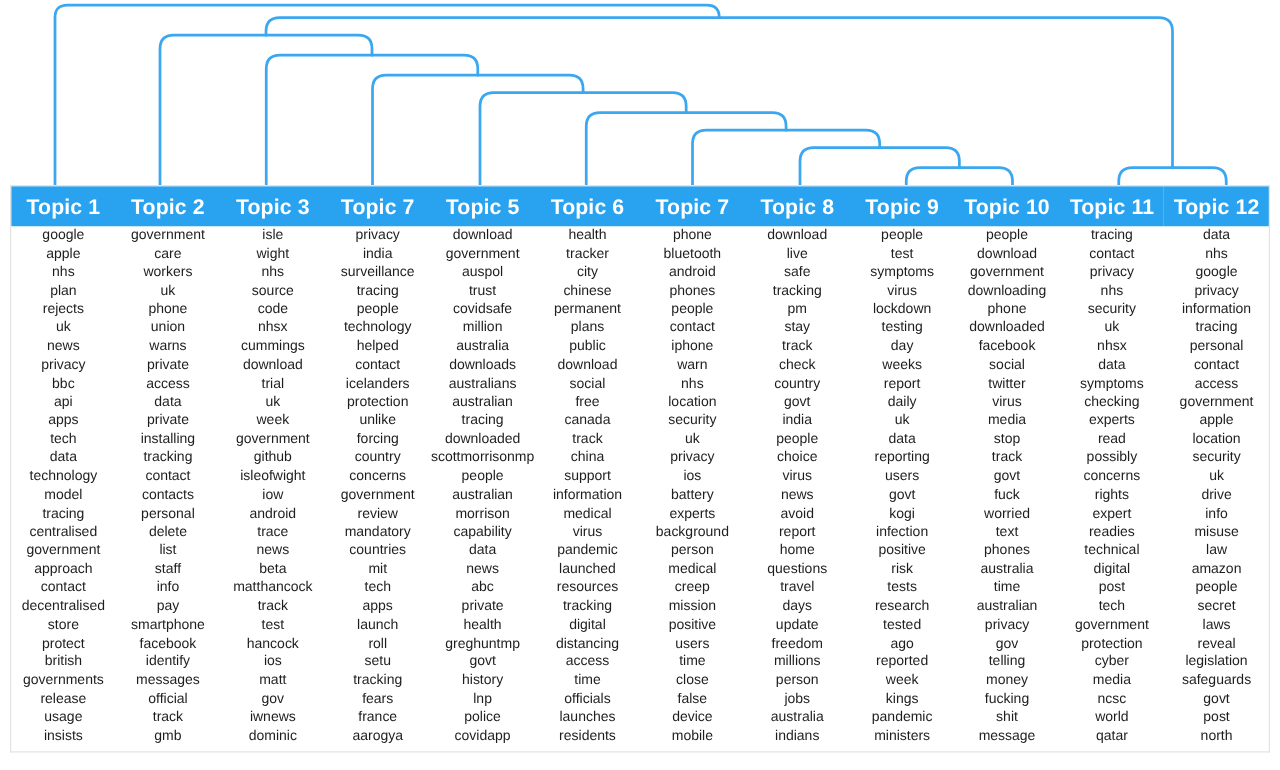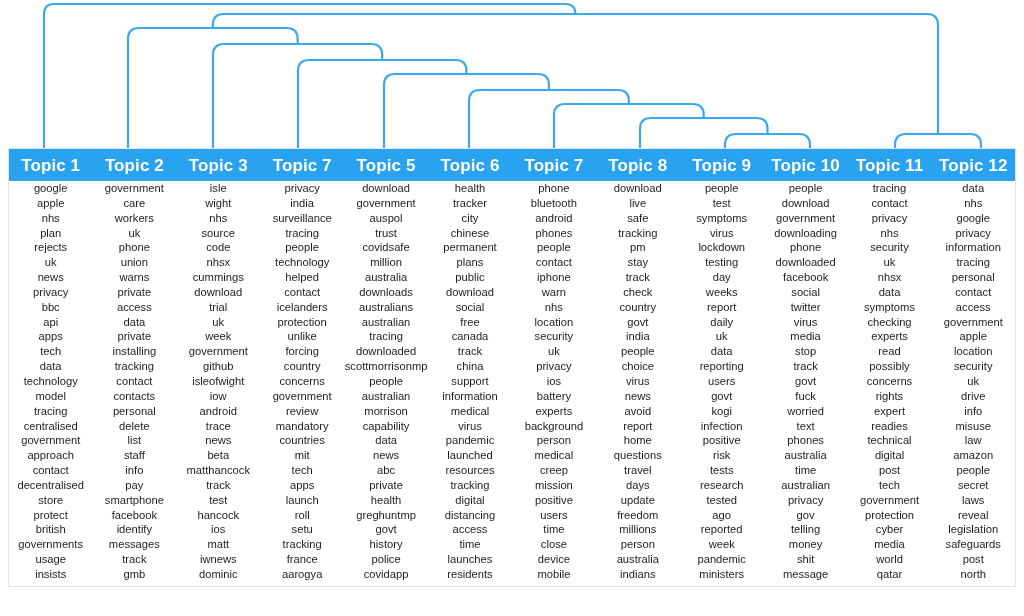--- a/index.html
+++ b/index.html
@@ -472,20 +472,34 @@
           <td>history</td>
           <td>time</td>
           <td>close</td>
           <td>person</td>
           <td>week</td>
           <td>money</td>
           <td>media</td>
           <td>safeguards</td>
         </tr>
         <tr>
+          <td>release</td>
+          <td>official</td>
+          <td>gov</td>
+          <td>fears</td>
+          <td>lnp</td>
+          <td>officials</td>
+          <td>false</td>
+          <td>jobs</td>
+          <td>kings</td>
+          <td>fucking</td>
+          <td>ncsc</td>
+          <td>govt</td>
+        </tr>
+        <tr>
           <td>usage</td>
           <td>track</td>
           <td>iwnews</td>
           <td>france</td>
           <td>police</td>
           <td>launches</td>
           <td>device</td>
           <td>australia</td>
           <td>pandemic</td>
           <td>shit</td>

